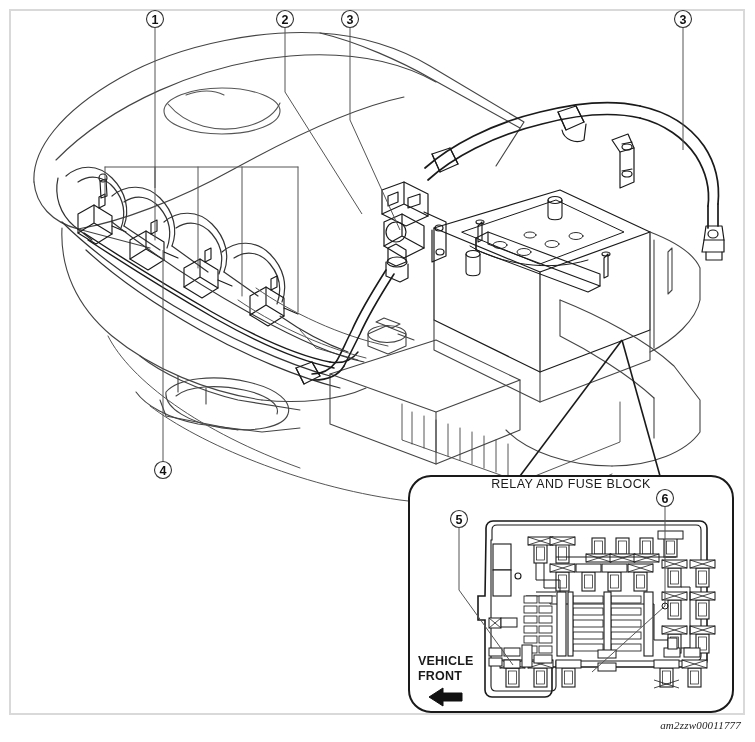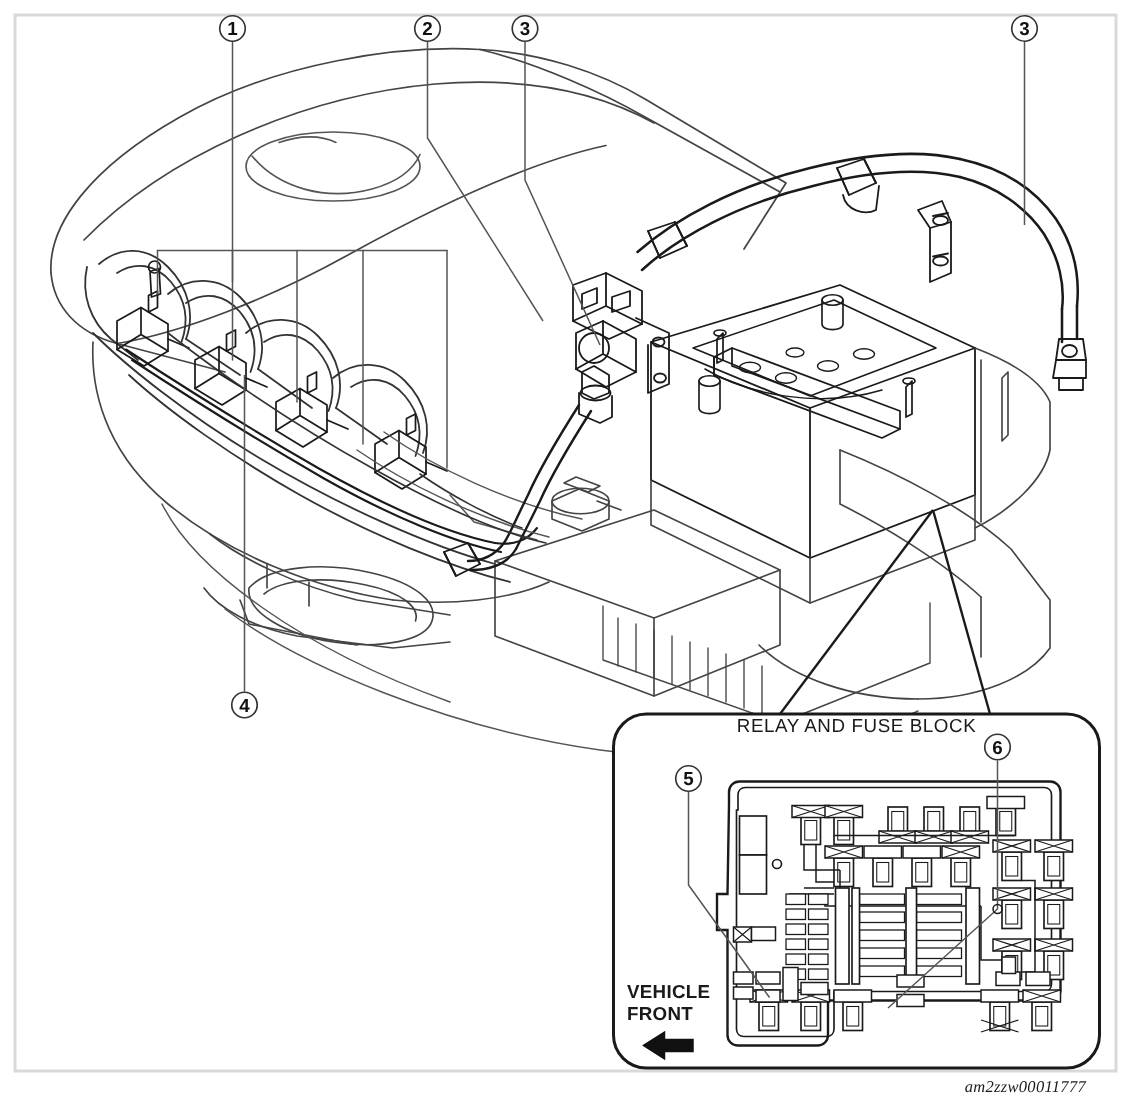--- a/index.html
+++ b/index.html
@@ -30,21 +30,21 @@
   }
   #artboard {
     position: absolute;
     left: 0;
     top: 0;
     width: 755px;
     height: 742px;
   }
   .figure-id {
     position: absolute;
-    right: 31px;
+    right: 14px;
     top: 719px;
     font-family: "Liberation Serif", serif;
     font-size: 11px;
     font-style: italic;
     color: #1a1a1a;
     letter-spacing: 0.2px;
   }
   svg { display: block; }
   text { font-family: "Liberation Sans", sans-serif; fill: #1a1a1a; }
   .callout-num {

